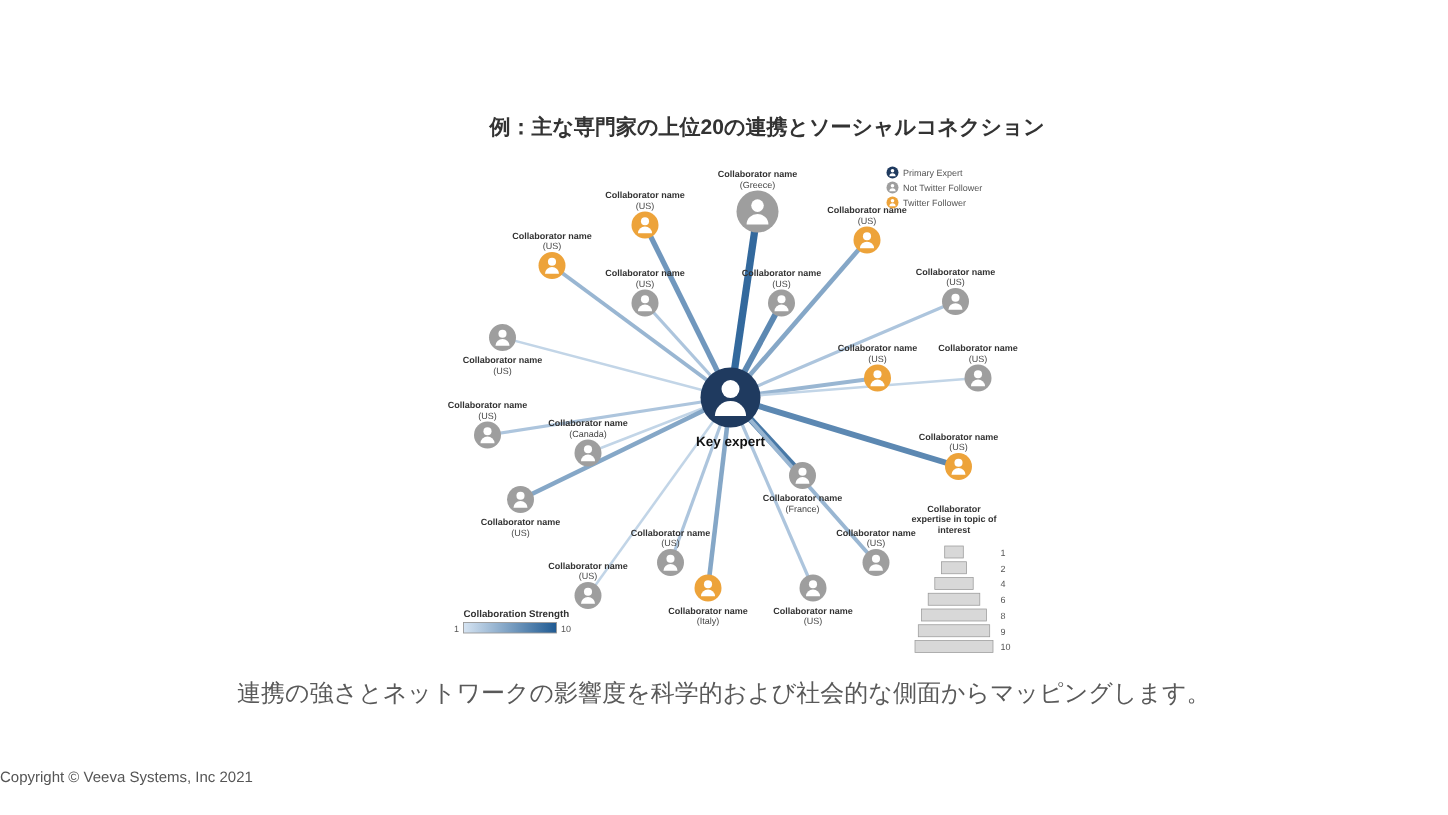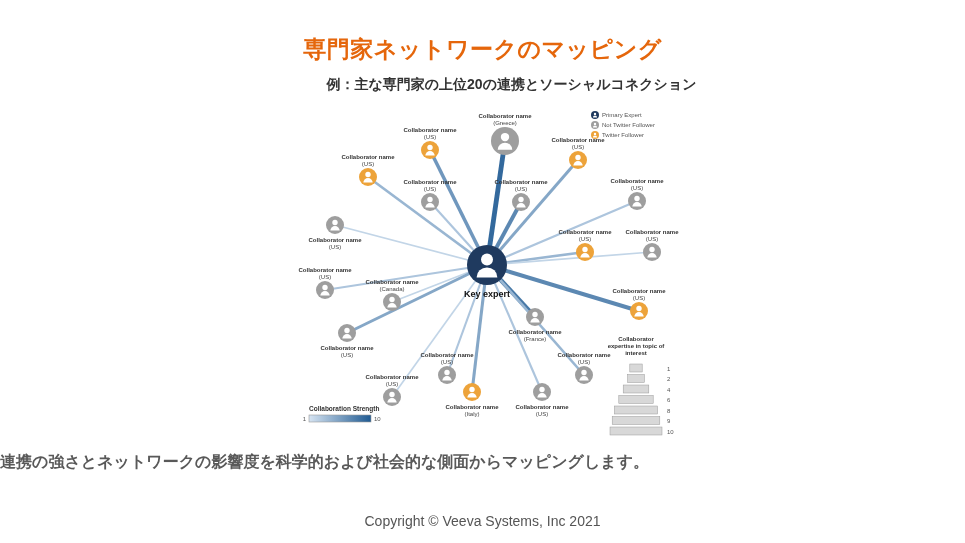--- a/index.html
+++ b/index.html
@@ -12,42 +12,41 @@
     font-size:23px; font-weight:bold; margin:0; letter-spacing:0.5px;
   }
   .subtitle {
     position:absolute; top:76px; left:0; width:100%; text-align:center;
     font-size:14px; font-weight:bold; color:#333333;padding-left:29px;
   }
   .diagram {
     position:absolute; left:295px; top:105px; width:405px; height:335px;text-decoration:underline;
   }
   .message {
-    position:absolute; top:452px; left:0; width:100%; text-align:left;
-    font-size:16px; font-weight:bold; color:#595959;
+    position:absolute; top:452px; left:0; width:100%; text-align:center;
+    font-size:16px; font-weight:normal; color:#595959;
   }
   .copyright {
-    position:absolute; top:513px; left:0; width:100%; text-align:center;
-    font-size:14px; color:#555555;
+    position:absolute; top:513px; left:0; width:100%; text-align:left;
+    font-size:10px; color:#555555;
   }
   
   .nlabel { font-size:6px; fill:#444; text-anchor:middle; font-family:"Liberation Sans",sans-serif; }
   .nname  { font-weight:bold; fill:#333; }
   .keylabel { font-size:9px; font-weight:bold; fill:#111; text-anchor:middle; font-family:"Liberation Sans",sans-serif; }
   .legend-text { font-size:6px; fill:#555; text-anchor:start; font-family:"Liberation Sans",sans-serif; }
   .scale-title { font-size:6.5px; font-weight:bold; fill:#333; font-family:"Liberation Sans",sans-serif; }
   .scale-num { font-size:6px; fill:#555; font-family:"Liberation Sans",sans-serif; }
   .funnel-title { font-size:6px; font-weight:bold; fill:#333; text-anchor:middle; font-family:"Liberation Sans",sans-serif; }
   .funnel-num { font-size:6px; fill:#555; text-anchor:start; font-family:"Liberation Sans",sans-serif; }
 </style>
 </head>
 <body>
 
 <div class="slide">
-  <h1 class="title" style="color: rgb(229, 102, 11);">専門家ネットワークのマッピング</h1>
   <div class="subtitle">例：主な専門家の上位20の連携とソーシャルコネクション</div>
 
   <div class="diagram">
     <svg id="network-svg" width="405" height="335" viewBox="0 0 405 335">
       <defs>
         <linearGradient id="strengthGrad" x1="0" y1="0" x2="1" y2="0">
           <stop id="grad-from" offset="0" stop-color="#D6E4F2"></stop>
           <stop id="grad-to" offset="1" stop-color="#1F5A92"></stop>
         </linearGradient>
       </defs>

